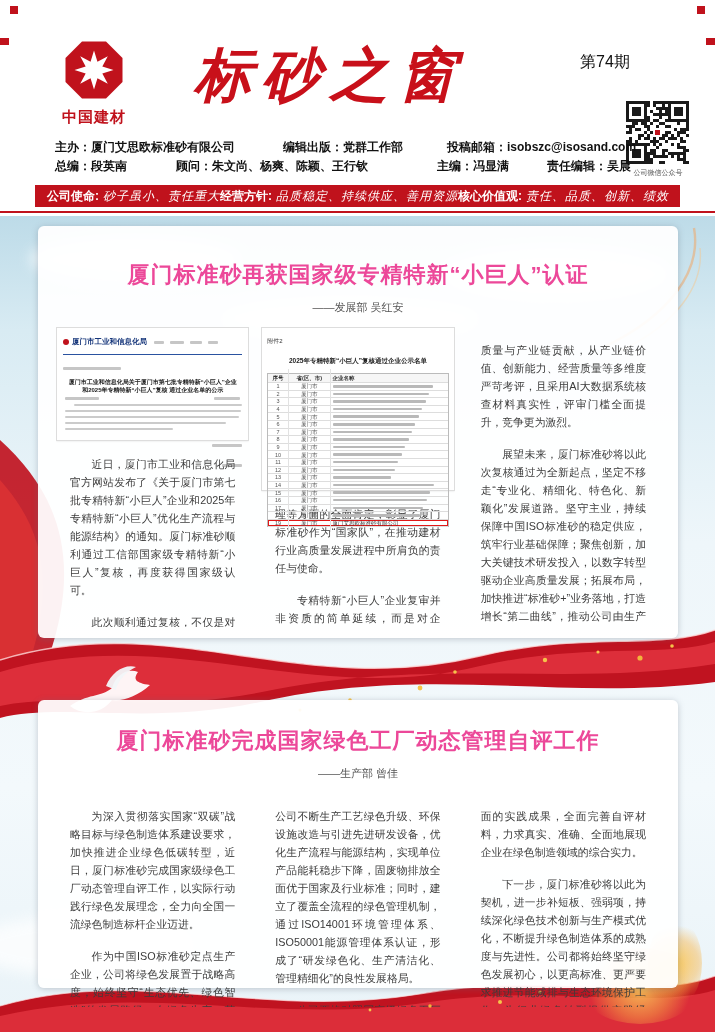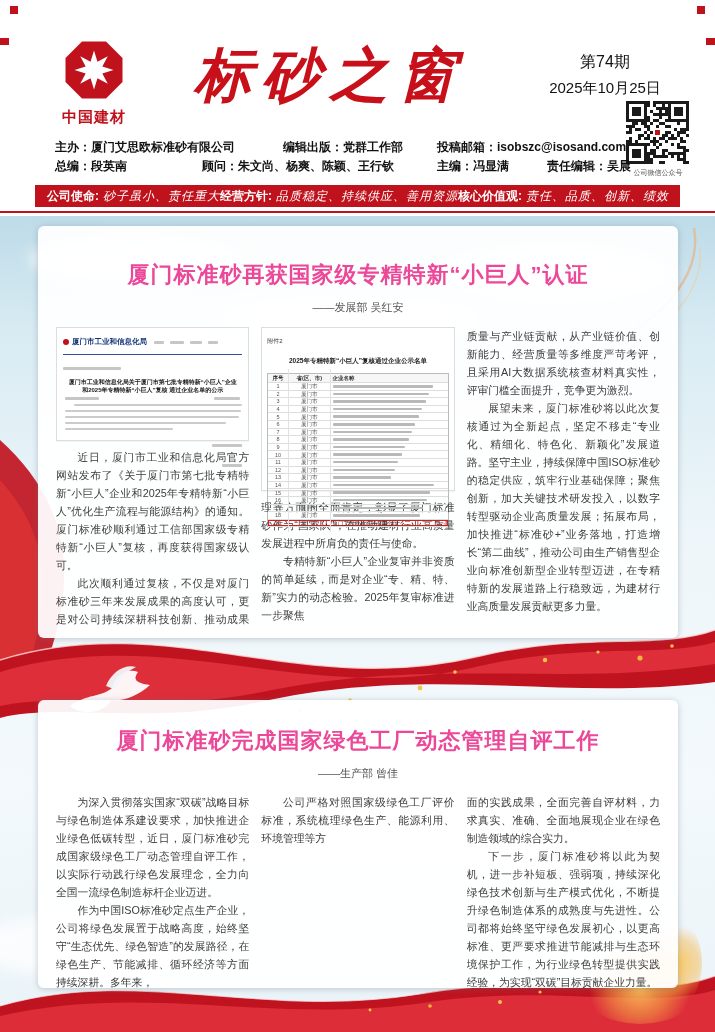--- a/index.html
+++ b/index.html
@@ -16,23 +16,23 @@
   .issue-block{position:absolute;left:520px;top:52px;width:170px;text-align:center;color:#111;}
   .issue-no{font-size:16px;}
   .issue-date{font-size:15px;margin-top:6px;}
   #qr{position:absolute;left:626px;top:101px;width:63px;height:63px;background:#fff;}
   .qr-caption{position:absolute;left:608px;top:168px;width:100px;text-align:center;
       font-size:7px;color:#555;}
   .info-row{position:absolute;left:0;width:715px;font-size:12px;color:#111;font-weight:bold;}
   .info-row .seg{position:static;}
   .ir1 .seg:nth-child(1){position:absolute;left:55px;}
   .ir1 .seg:nth-child(2){position:absolute;left:283px;}
-  .ir1 .seg:nth-child(3){position:absolute;left:437px;}
+  .ir1 .seg:nth-child(3){position:absolute;left:447px;}
   .ir2 .seg:nth-child(1){position:absolute;left:55px;}
-  .ir2 .seg:nth-child(2){position:absolute;left:202px;}
+  .ir2 .seg:nth-child(2){position:absolute;left:176px;}
   .ir2 .seg:nth-child(3){position:absolute;left:437px;}
   .ir2 .seg:nth-child(4){position:absolute;left:547px;}
   
   .banner{position:absolute;left:35px;right:35px;top:185px;height:22px;background:#c0121c;
       color:#fff;display:flex;align-items:center;justify-content:space-between;
       padding:0 12px;font-size:12px;white-space:nowrap;}
   .banner .bitem b{font-weight:bold;margin-right:4px;}
   .banner .bitem i{font-family:"DejaVu Serif",serif;font-style:italic;letter-spacing:1px;}
   .sep{position:absolute;left:0;right:0;top:211px;height:3px;
       border-top:2px solid #c0121c;border-bottom:2px solid #c0121c;}
@@ -40,21 +40,21 @@
   .sky{position:absolute;left:0;top:216px;width:715px;height:816px;
       background:linear-gradient(180deg,#bddbe8 0%,#d8ebf3 14%,#eef6fa 40%,#f3f9fc 70%,#e9f3f8 100%);}
   .cloud{position:absolute;background:#fff;border-radius:50%;filter:blur(7px);opacity:.75;}
   
   .card{position:absolute;left:38px;width:640px;background:rgba(255,255,255,.94);
       border-radius:6px;box-shadow:0 1px 6px rgba(100,110,125,.35);z-index:3;}
   .atitle{text-align:center;font-weight:bold;color:#ec4899;font-size:22px;letter-spacing:1px;}
   .byline{text-align:center;font-size:11px;color:#555;margin-top:10px;}
   .cols{display:flex;gap:12px;padding:0 18px;margin-top:12px;}
   .col{flex:1;min-width:0;font-size:10.8px;line-height:18px;color:#3b3b3b;overflow:hidden;}
-  .para{margin:0;text-align:justify;}
+  .para{margin:14px;text-align:justify;}
   .para.ind{text-indent:2em;}
   
   .shot{border:1px solid #ddd;background:#fff;margin-bottom:7px;box-shadow:0 0 2px rgba(0,0,0,.12);}
   .gov{height:114px;padding:5px 6px;box-sizing:border-box;}
   .gov-top{display:flex;align-items:center;gap:3px;}
   .gov-emblem{width:6px;height:6px;border-radius:50%;background:#c0121c;flex:0 0 auto;}
   .gov-name{font-size:7.5px;font-weight:bold;color:#15357a;font-family:"DejaVu Serif",serif;white-space:nowrap;}
   .gbar{display:inline-block;height:3px;background:#c6c6c6;border-radius:1px;}
   .gov-rule{height:1px;background:#2a52a0;margin:3px 0 2px;}
   .gov-crumb{margin:2px 0 3px;}
@@ -97,21 +97,20 @@
       <polygon points="24,2 56,2 78,24 78,56 56,78 24,78 2,56 2,24" fill="#c0121c"></polygon>
       <polygon fill="#fff" points="66,40 51.1,44.6 58.4,58.4 44.6,51.1 40,66 35.4,51.1 21.6,58.4 28.9,44.6 14,40 28.9,35.4 21.6,21.6 35.4,28.9 40,14 44.6,28.9 58.4,21.6 51.1,35.4"></polygon>
     </svg>
     <div class="logo-text">中国建材</div>
   </div>
 
   <div class="mast-title">标砂之窗</div>
 
   <div class="issue-block">
     <div class="issue-no">第74期</div>
-    <div class="issue-date">2025年10月25日</div>
   </div>
 
   <div id="qr"><svg xmlns="http://www.w3.org/2000/svg" width="63" height="63">
         <rect x="0" y="0" width="3" height="3" fill="#1a1a1a"></rect>
         <rect x="3" y="0" width="3" height="3" fill="#1a1a1a"></rect>
         <rect x="6" y="0" width="3" height="3" fill="#1a1a1a"></rect>
         <rect x="9" y="0" width="3" height="3" fill="#1a1a1a"></rect>
         <rect x="12" y="0" width="3" height="3" fill="#1a1a1a"></rect>
         <rect x="15" y="0" width="3" height="3" fill="#1a1a1a"></rect>
         <rect x="18" y="0" width="3" height="3" fill="#1a1a1a"></rect>
@@ -617,20 +616,21 @@
     <div class="byline">——生产部 曾佳</div>
     <div class="cols" style="height:214px;">
       <div class="col">
           <div>
             <p class="para ind">为深入贯彻落实国家“双碳”战略目标与绿色制造体系建设要求，加快推进企业绿色低碳转型，近日，厦门标准砂完成国家级绿色工厂动态管理自评工作，以实际行动践行绿色发展理念，全力向全国一流绿色制造标杆企业迈进。</p>
             <p class="para ind">作为中国ISO标准砂定点生产企业，公司将绿色发展置于战略高度，始终坚守“生态优先、绿色智造”的发展路径，在绿色生产、节能减排、循环经济等方面持续深耕。多年来，</p>
           </div>
         </div>
       <div class="col">
           <div>
+            <p class="para">公司不断生产工艺绿色升级、环保设施改造与引进先进研发设备，优化生产流程与能源结构，实现单位产品能耗稳步下降，固废物排放全面优于国家及行业标准；同时，建立了覆盖全流程的绿色管理机制，通过ISO14001环境管理体系、ISO50001能源管理体系认证，形成了“研发绿色化、生产清洁化、管理精细化”的良性发展格局。</p>
             <p class="para ind">公司严格对照国家级绿色工厂评价标准，系统梳理绿色生产、能源利用、环境管理等方</p>
           </div>
         </div>
       <div class="col">
           <div>
             <p class="para">面的实践成果，全面完善自评材料，力求真实、准确、全面地展现企业在绿色制造领域的综合实力。</p>
             <p class="para ind">下一步，厦门标准砂将以此为契机，进一步补短板、强弱项，持续深化绿色技术创新与生产模式优化，不断提升绿色制造体系的成熟度与先进性。公司都将始终坚守绿色发展初心，以更高标准、更严要求推进节能减排与生态环境保护工作，为行业绿色转型提供实践经验，为实现“双碳”目标贡献企业力量。</p>
           </div>
         </div>
     </div>

